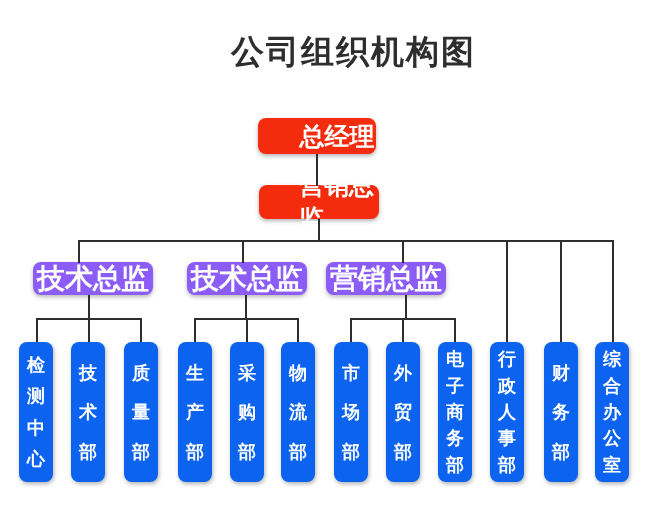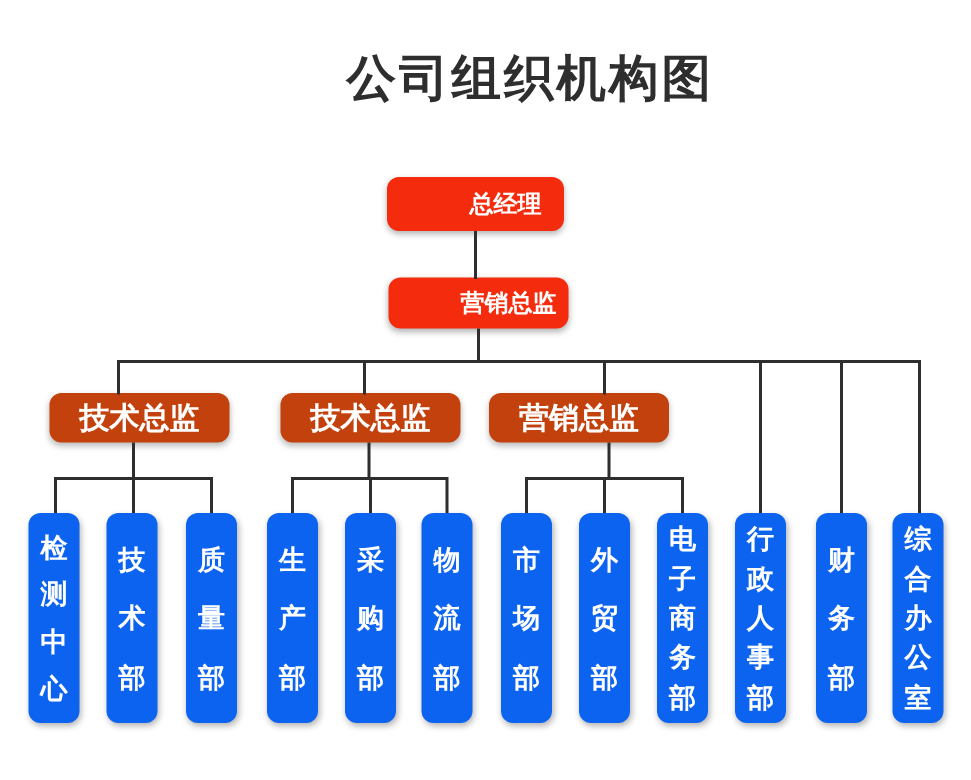--- a/index.html
+++ b/index.html
@@ -29,28 +29,28 @@
     display:flex;
     align-items:center;
     justify-content:center;
     color:#ffffff;
     font-weight:700;
     border-radius:8px;
   }
 
   .node.red {
     background:#f42b0d;
-    font-size:16px;
+    font-size:25px;
     box-shadow:0 2px 4px rgba(0,0,0,0.30);
     padding-left:40px;
   }
 
   .node.director {
-    background:#c2410c;
-    font-size:20px;
+    background:#8b5cf6;
+    font-size:28px;
     width:120px; height:33px;
     box-shadow:0 2px 4px rgba(0,0,0,0.28);
   }
 
   .node.dept {
     background:#0b63ef;
     width:34px; height:140px; top:342px;
     flex-direction:column;
     justify-content:space-evenly;
     font-size:18px;

